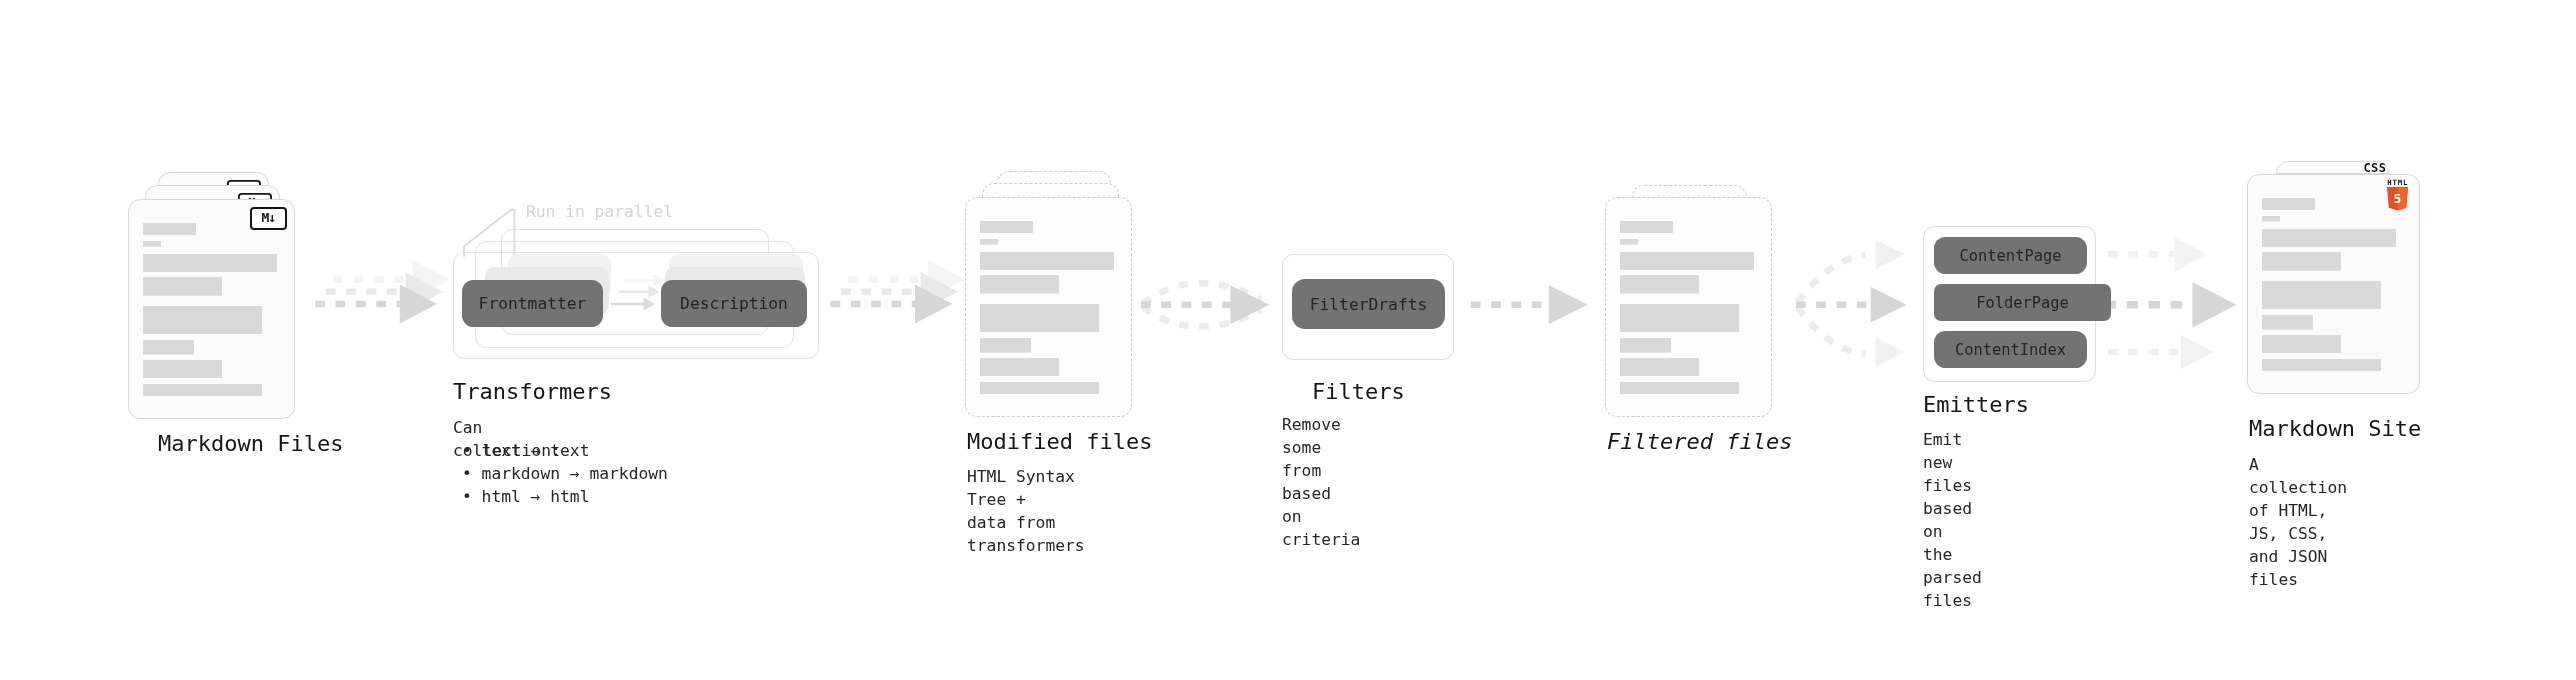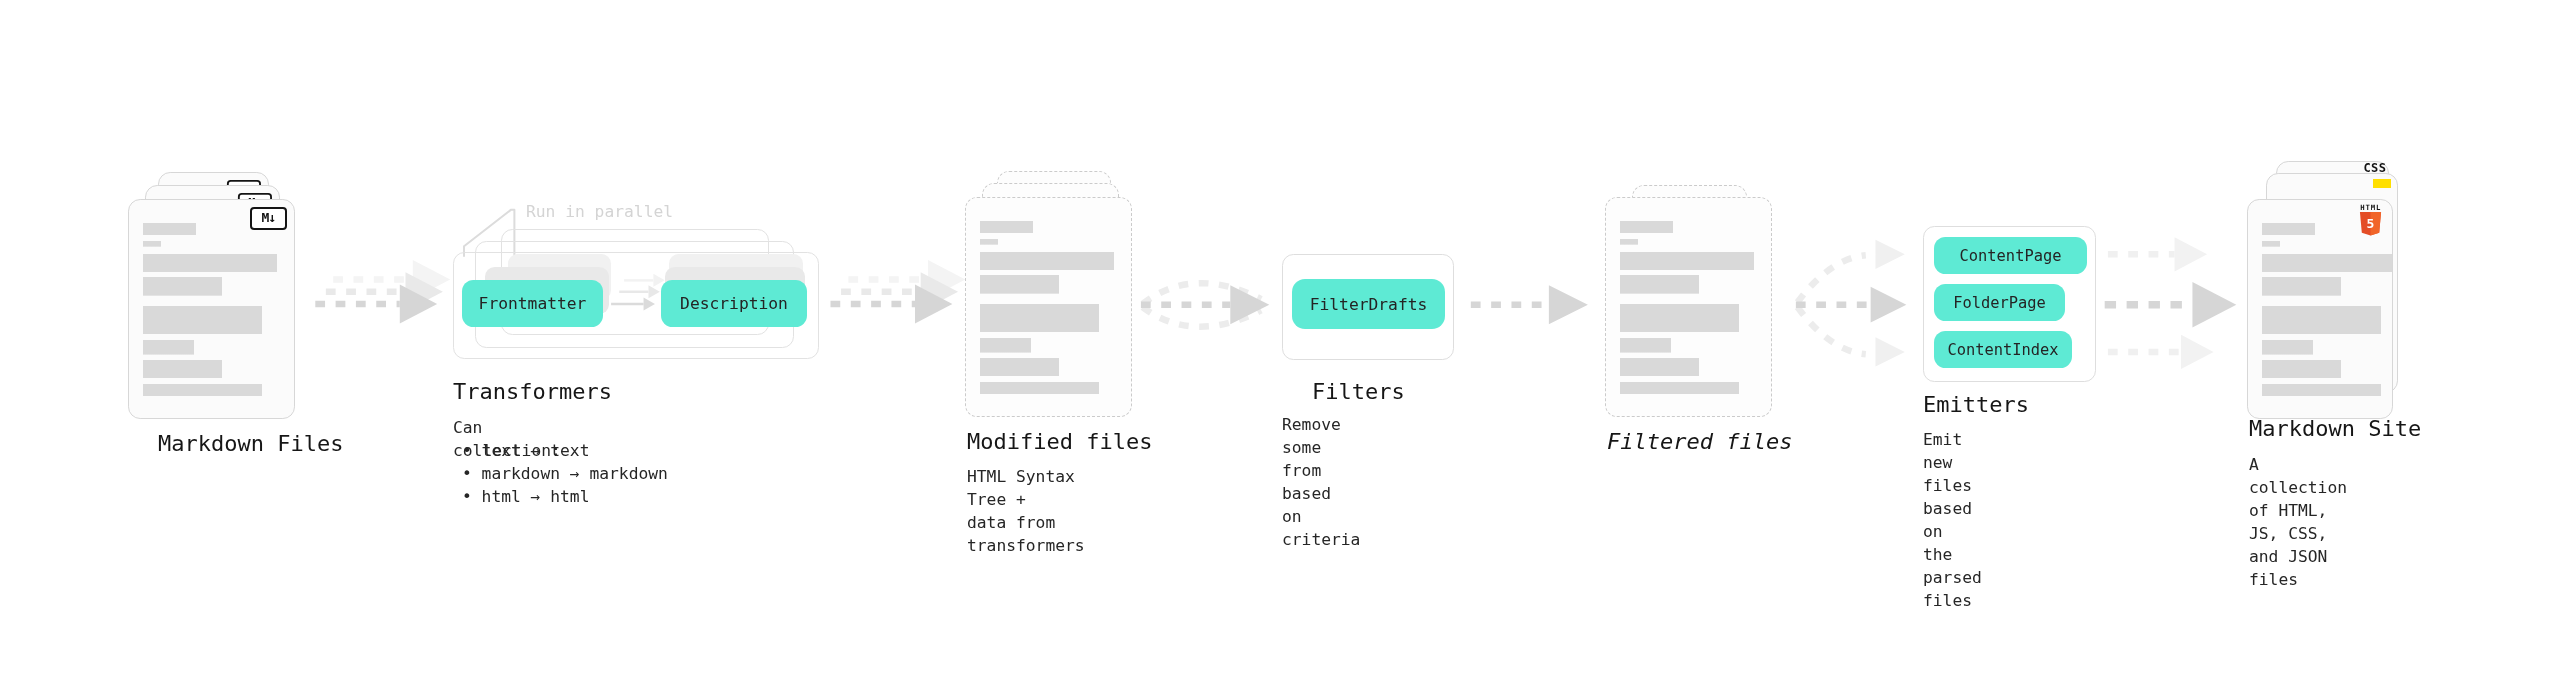--- a/index.html
+++ b/index.html
@@ -21,21 +21,21 @@
       linear-gradient(#d9d9d9,#d9d9d9);
     background-repeat:no-repeat;
     background-position:14px 23px,14px 41px,14px 54px,14px 77px,14px 106px,14px 140px,14px 160px,14px 184px;
     background-size:53px 12.2px,18px 5.7px,134px 18px,79px 18.7px,119px 28.4px,51px 14.6px,79px 18px,119px 12.2px;}
   .md-badge{position:absolute;top:7.3px;right:7.3px;width:32.5px;height:18.7px;border:2.4px solid #141414;border-radius:4.1px;
     background:#fff;color:#141414;font-weight:bold;font-size:13px;line-height:18.7px;text-align:center;letter-spacing:-0.8px;}
   .md-badge.small{transform:scale(.92);transform-origin:top right;}
   
   .outline-box{position:absolute;border:1.6px solid #e2e2e2;border-radius:11.4px;box-sizing:border-box;background:transparent;}
   .white-box{position:absolute;border:1.6px solid #dedede;border-radius:11.4px;box-sizing:border-box;background:#ffffff;}
-  .pill{position:absolute;background:#5eead4;border-radius:11.4px;display:flex;align-items:center;justify-content:center;
+  .pill{position:absolute;background:#737373;border-radius:11.4px;display:flex;align-items:center;justify-content:center;
         font-size:16.3px;color:#242424;box-sizing:border-box;}
   .pill.ghost2{background:#e9e9e9;}
   .pill.ghost3{background:#f1f1f1;}
   
   .title{position:absolute;font-size:22px;font-weight:500;color:#161616;white-space:nowrap;}
   .desc{position:absolute;font-size:16.3px;line-height:23px;color:#262626;white-space:pre-line;}
   .note{position:absolute;font-size:16.3px;color:#d4d4d4;white-space:nowrap;}
   .bullets{position:absolute;font-size:16.3px;line-height:23px;color:#262626;}
   .bullets div{white-space:pre;}
   
@@ -186,38 +186,38 @@
   <div class="doc-card dashed" style="left:1632px;top:185px;width:115px;"></div>
   <div class="doc-card dashed" style="left:1605px;top:197px;width:167px;">
     <div class="doc-bars"></div>
   </div>
   <div class="title" style="left:1607px;top:429px;font-style:italic;">Filtered files</div>
 </div>
 
 <div class="abs">
   <div class="white-box" style="left:1923px;top:226px;width:173px;height:156px;"></div>
   <div class="pill" style="left:1934px;top:237px;width:153px;height:37px;font-size:15.4px;">ContentPage</div>
-  <div class="pill" style="left:1934px;top:284px;width:131px;height:37px;font-size:15.4px;">FolderPage</div>
-  <div class="pill" style="left:1934px;top:331px;width:138px;height:37px;font-size:15.4px;">ContentIndex</div>
+  <div class="pill" style="left:1934px;top:284px;width:177px;height:37px;font-size:15.4px;border-radius:7px;">FolderPage</div>
+  <div class="pill" style="left:1934px;top:331px;width:153px;height:37px;font-size:15.4px;">ContentIndex</div>
   <div class="title" style="left:1923px;top:392px;">Emitters</div>
   <div class="desc" style="left:1923px;top:428px;">Emit new files based on
 the parsed files</div>
 </div>
 
 <div class="abs">
   <div class="doc-card" style="left:2276px;top:161px;width:113px;">
     <div class="css-badge">
       <div class="txt">CSS</div>
       <div class="bar"></div>
     </div>
   </div>
   <div class="doc-card" style="left:2266px;top:173px;width:132px;">
     <div class="js-badge"></div>
   </div>
-  <div class="doc-card" style="left:2247px;top:199px;width:146px;">
+  <div class="doc-card" style="left:2247px;top:174px;width:173px;">
     <div class="doc-bars"></div>
     <div class="html5">
       <div class="txt">HTML</div>
       <svg width="23" height="24.4" viewBox="0 0 28 30">
         <polygon points="1,0 27,0 24.7,25.5 14,29 3.3,25.5" fill="#e44d26"></polygon>
         <polygon points="14,0 27,0 24.7,25.5 14,29" fill="#f16529"></polygon>
         <text x="14" y="19.5" text-anchor="middle" font-size="16" font-weight="bold" fill="#ffffff" font-family="DejaVu Sans Mono, Liberation Mono, monospace">5</text>
       </svg>
     </div>
   </div>

